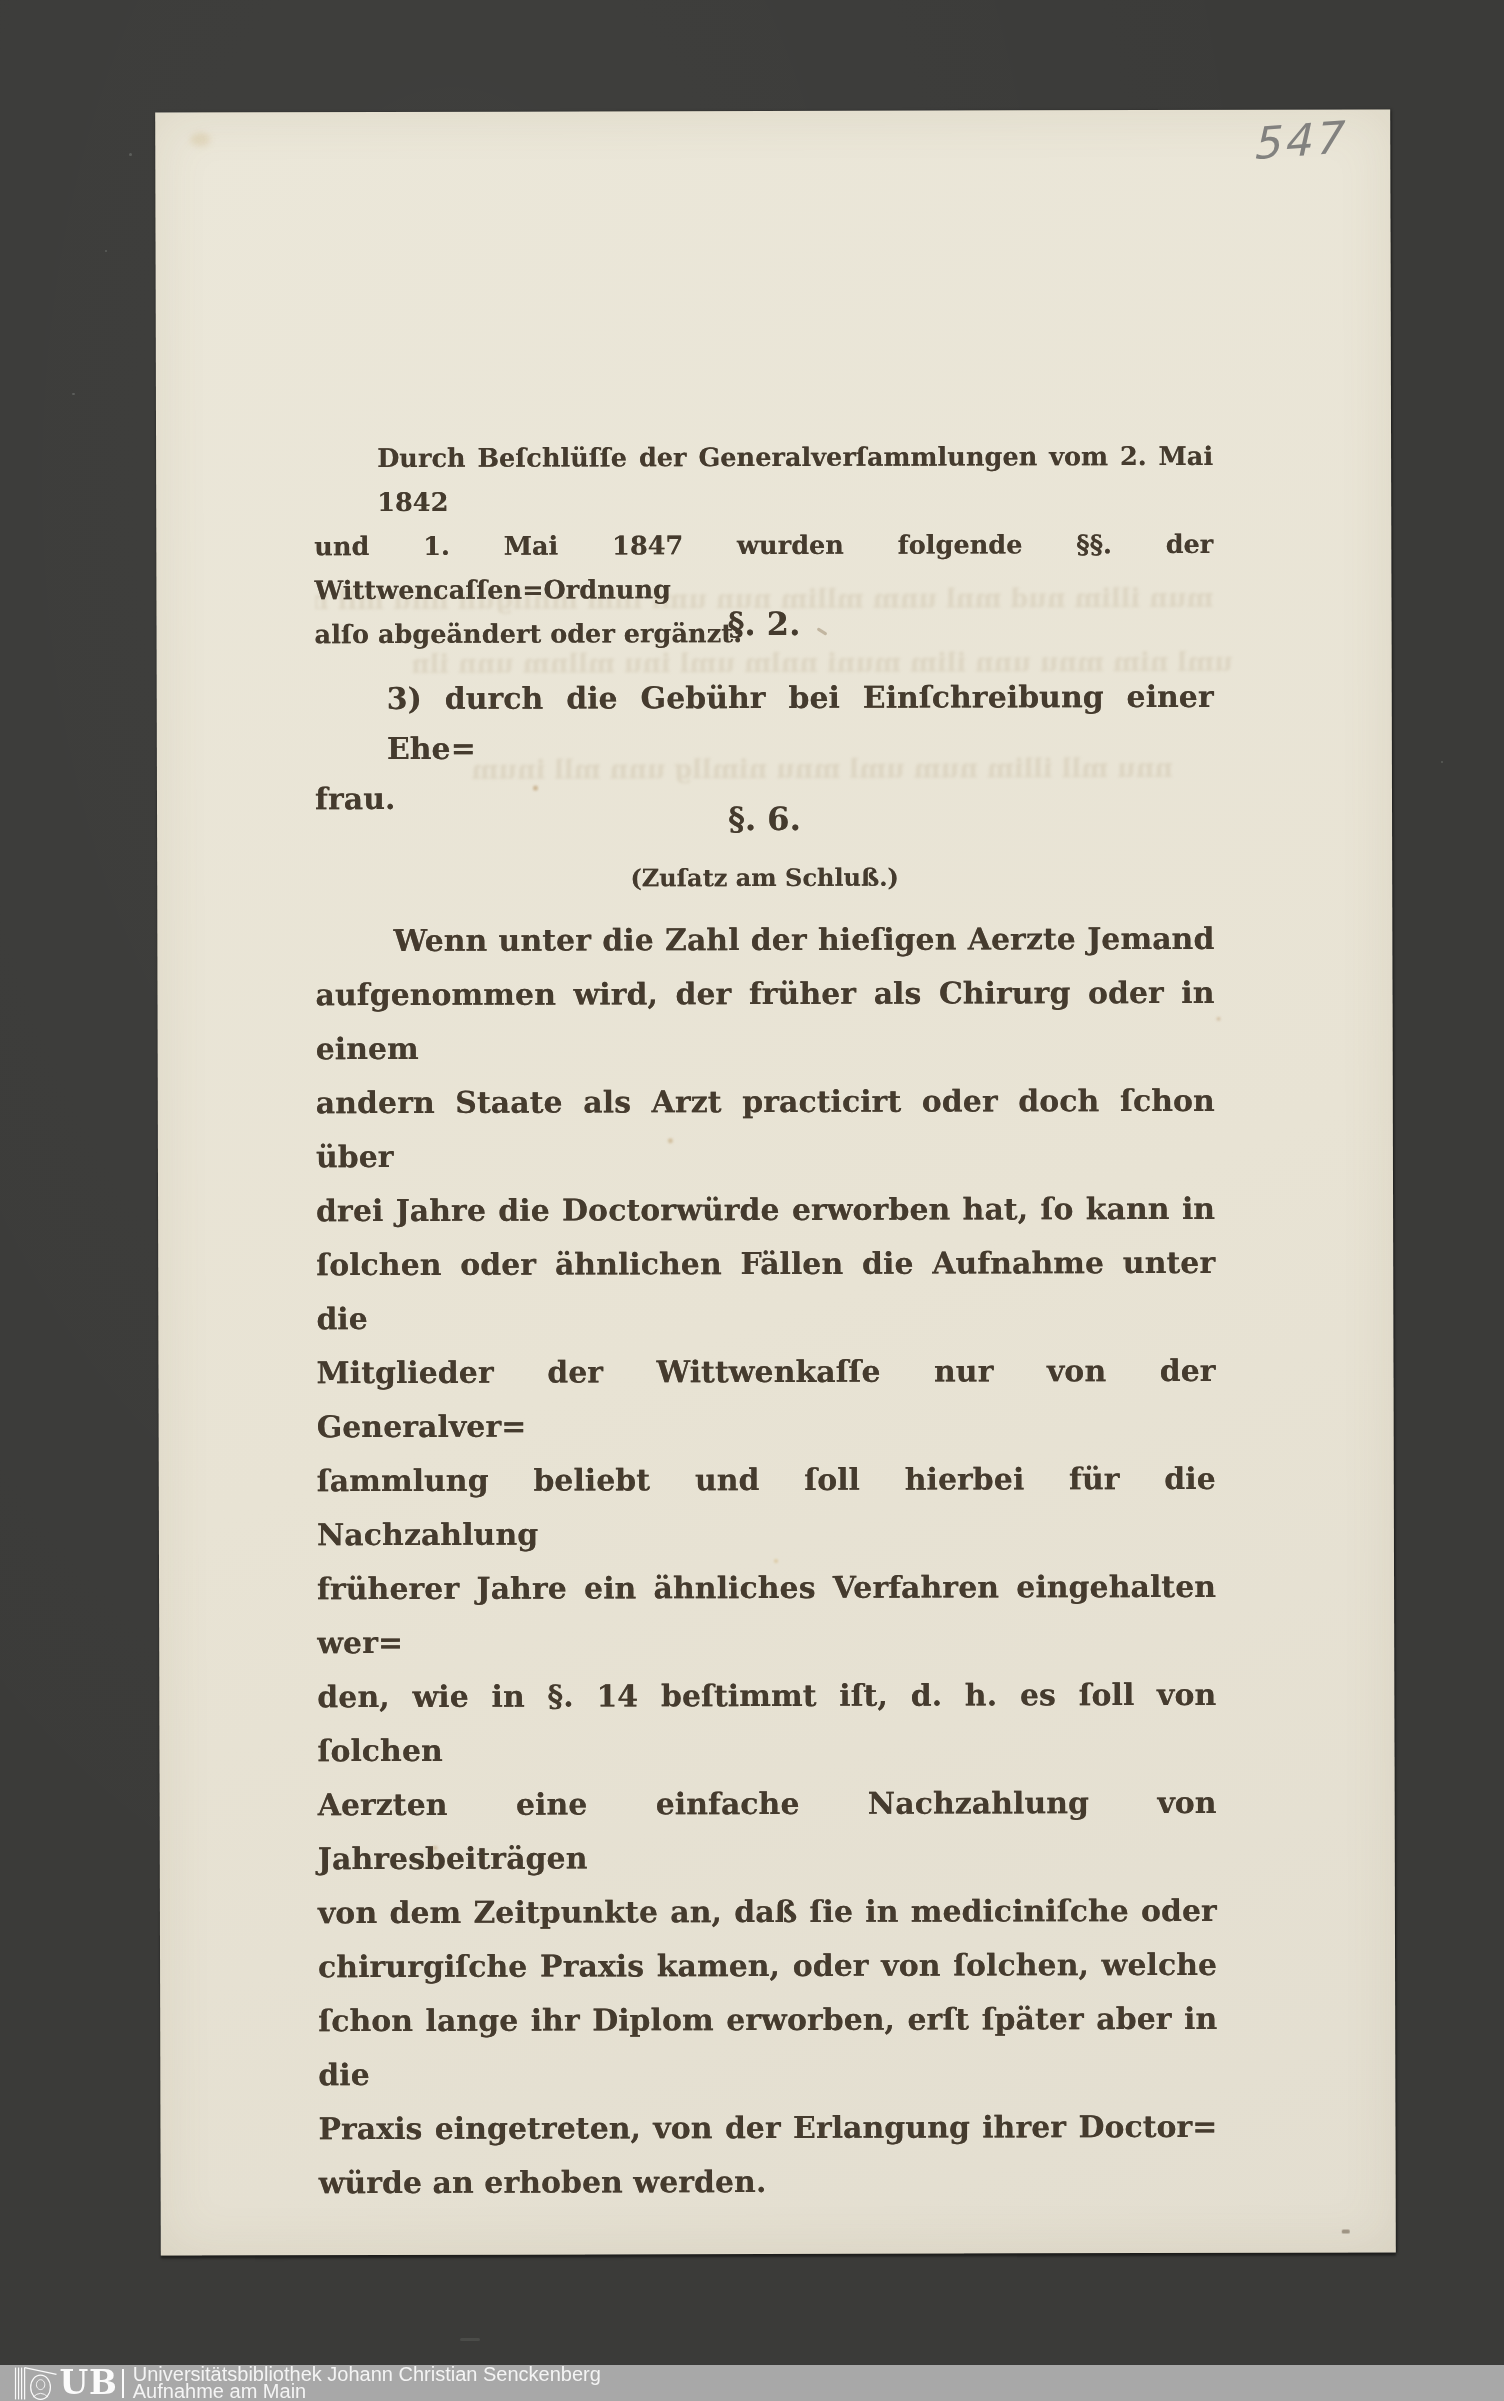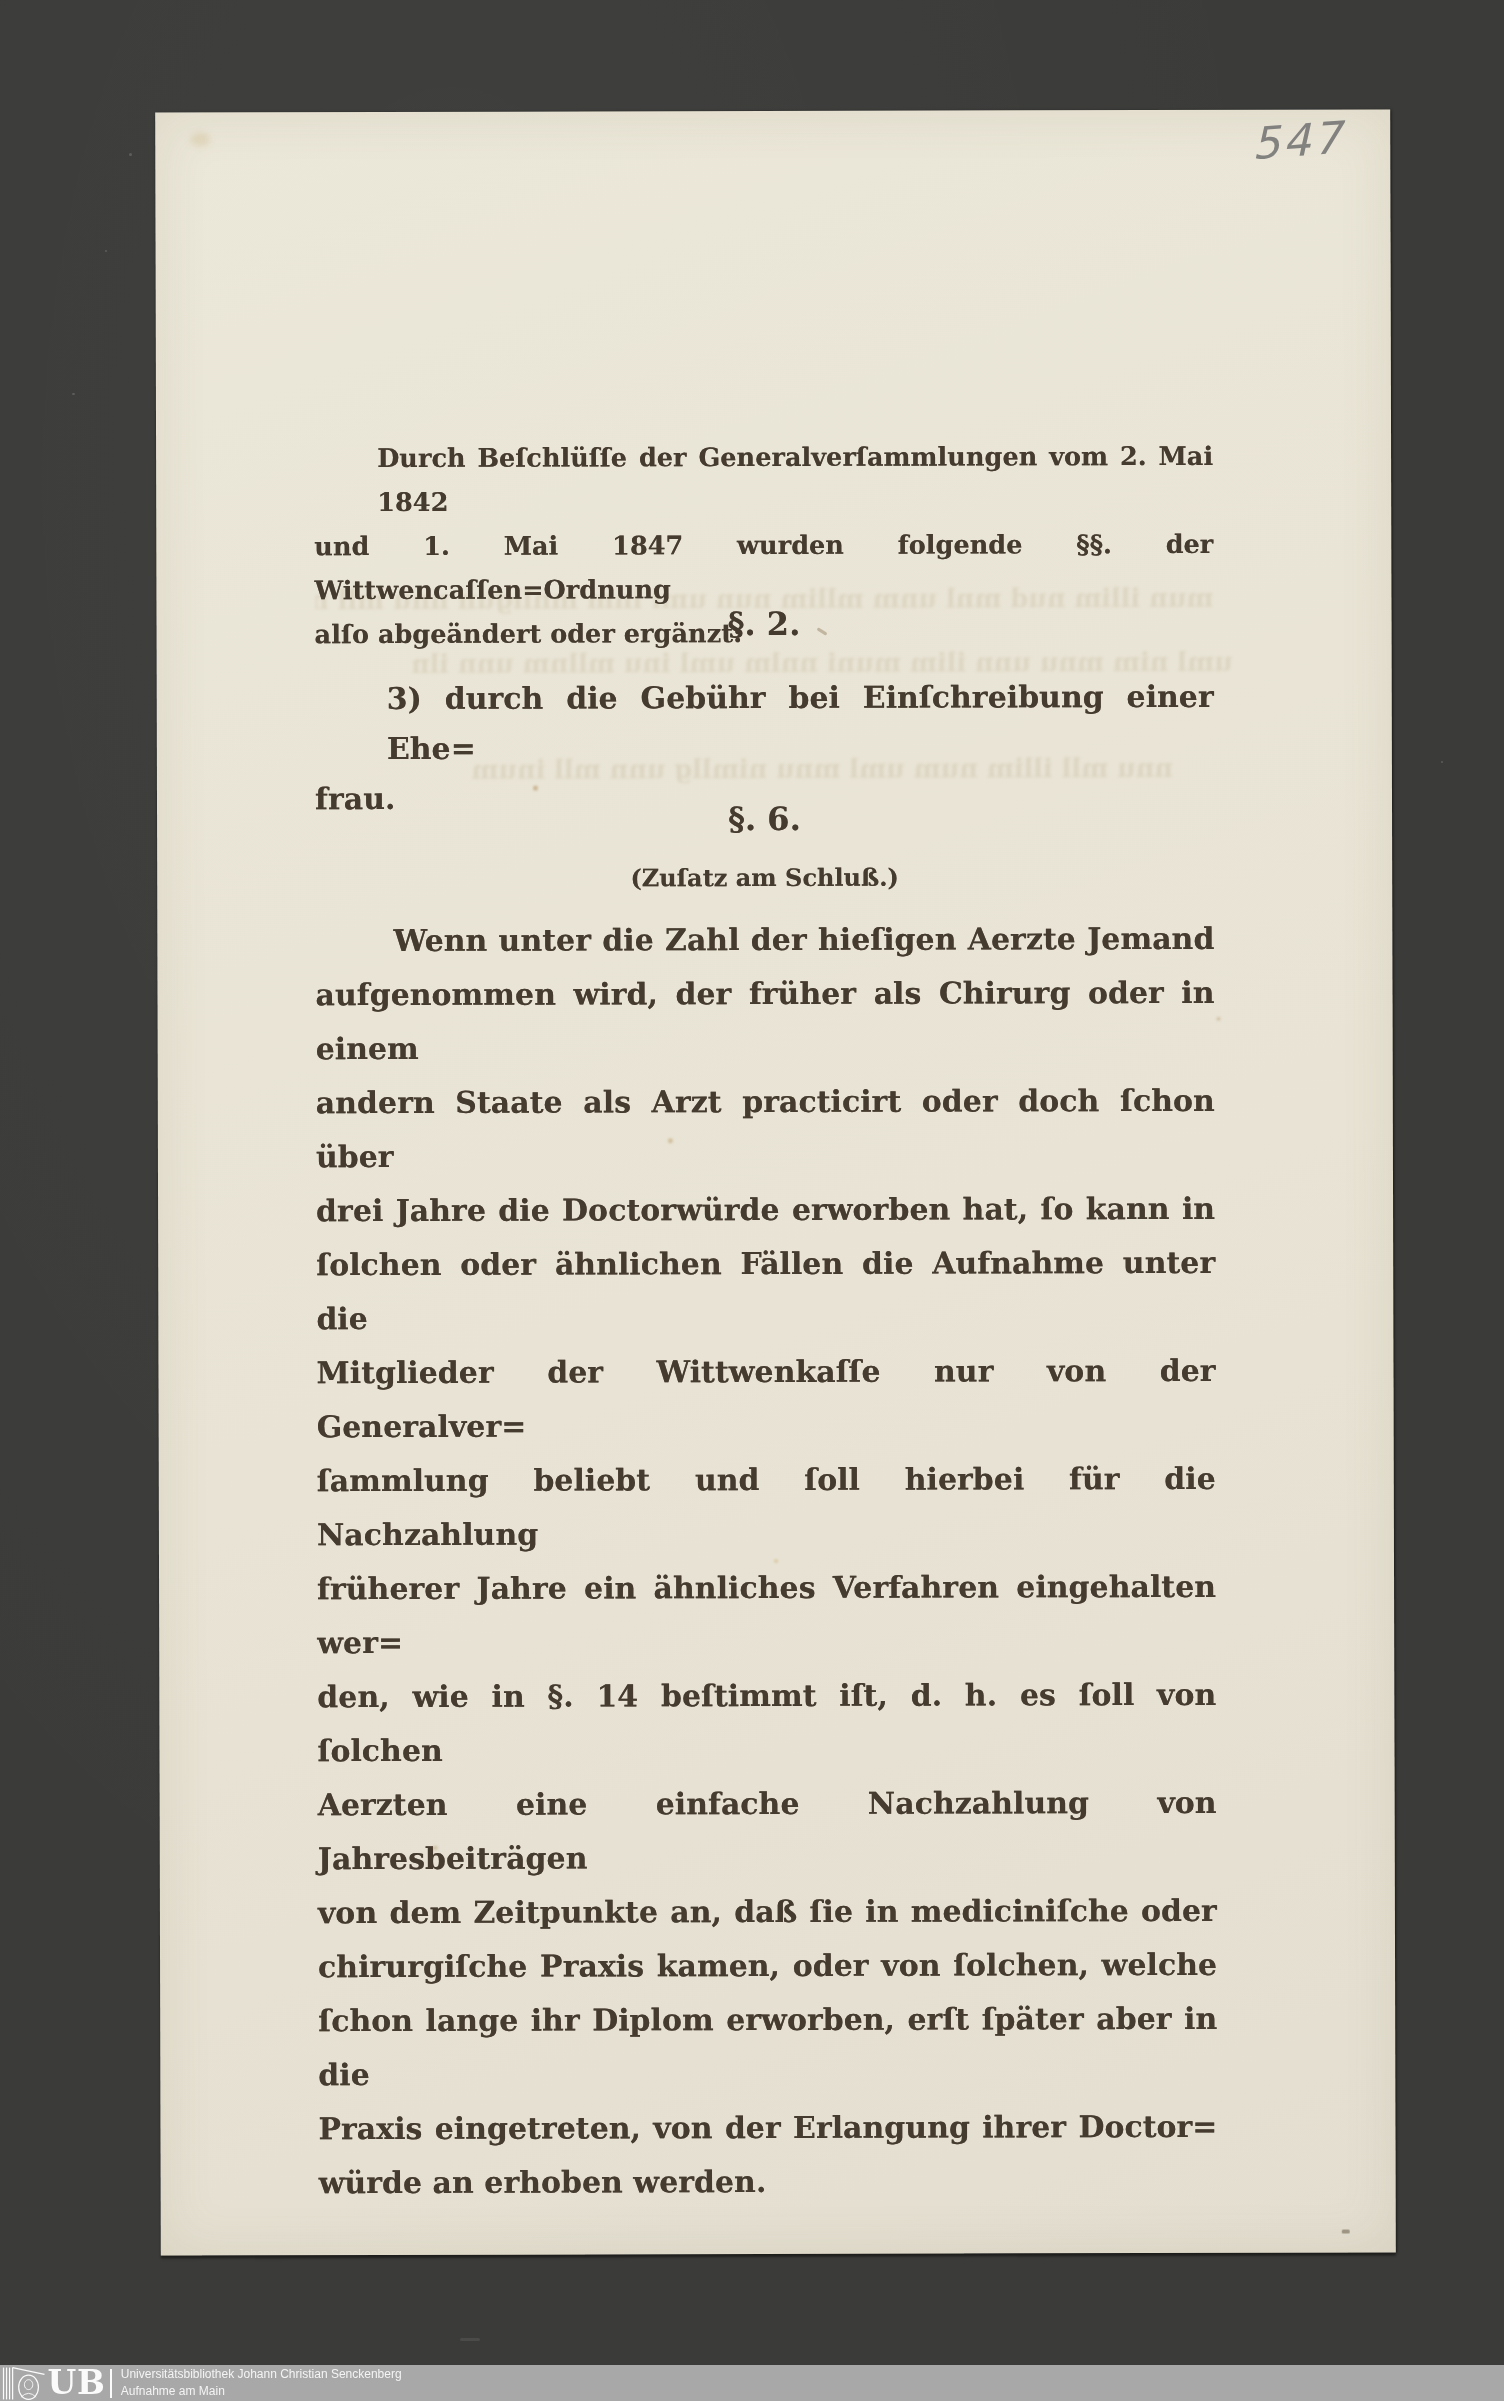--- a/index.html
+++ b/index.html
@@ -85,38 +85,38 @@
 
   
   .footer-bar {
     position: absolute;
     left: 0; top: 2365px;
     width: 1505px; height: 36px;
     background: #a8a8a8;
     display: flex; align-items: center;
     color: #f2f2f2;
   }
-  .logo-wrap { display: flex; align-items: center; height: 36px; padding-left: 2px; }
+  .logo-wrap { display: flex; align-items: center; height: 36px; padding-left: 14px; }
   .logo-svg { display: block; }
   .logo-ub {
     font-family: "DejaVu Serif", serif;
     font-weight: bold;
     font-size: 33px; line-height: 33px;
     letter-spacing: 0.8px;
     margin: 0 0 1.5px 1.5px;
     color: #fbfbfb;
   }
   .logo-sep {
     width: 1.5px; height: 29px;
     background: #fbfbfb;
     margin: 0 9px 0 4.5px;
   }
   .lib-text {
     font-family: "Liberation Sans", "DejaVu Sans", sans-serif;
-    font-size: 12px; line-height: 17.3px;
+    font-size: 20px; line-height: 17.3px;
     color: #f4f4f4;
   }
 </style>
 </head>
 <body>
 
 <div class="stage">
 
   <span class="speck" style="left:129px;top:153px;width:3px;height:3px;"></span>
   <span class="speck" style="left:172px;top:161px;width:2.3px;height:2.3px;"></span>

